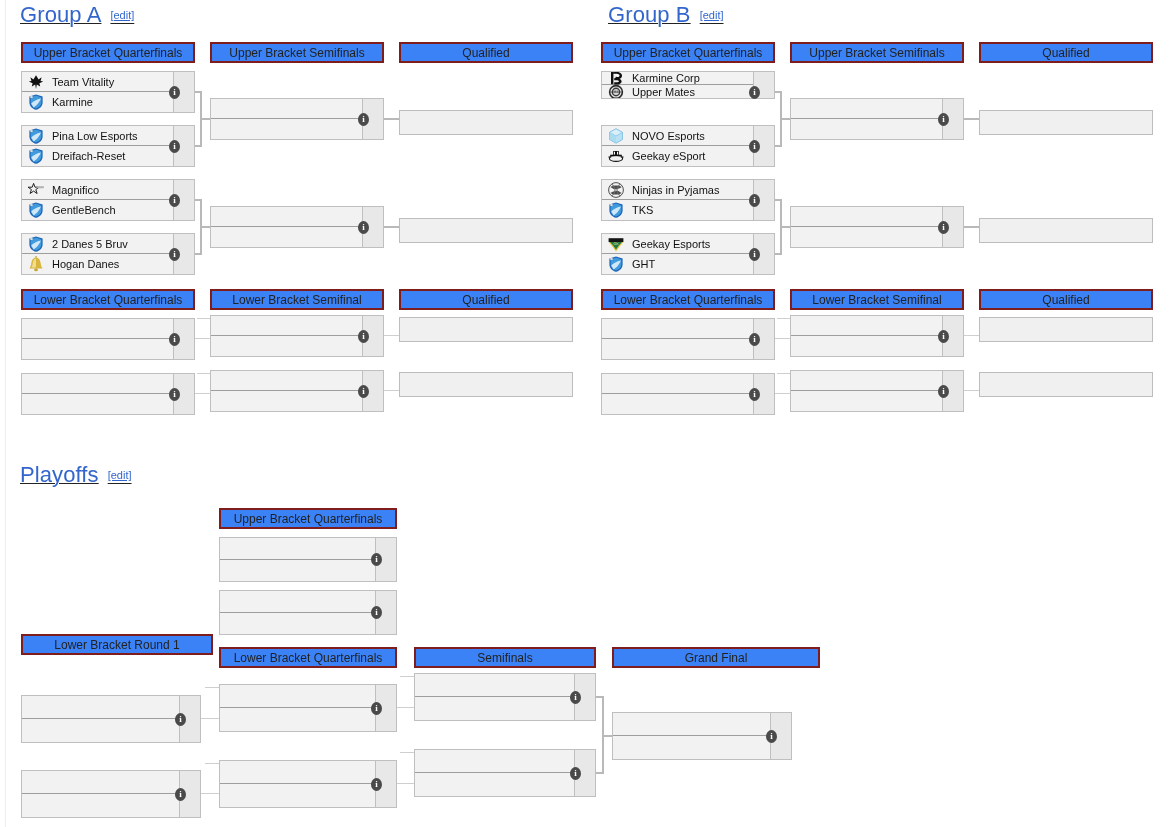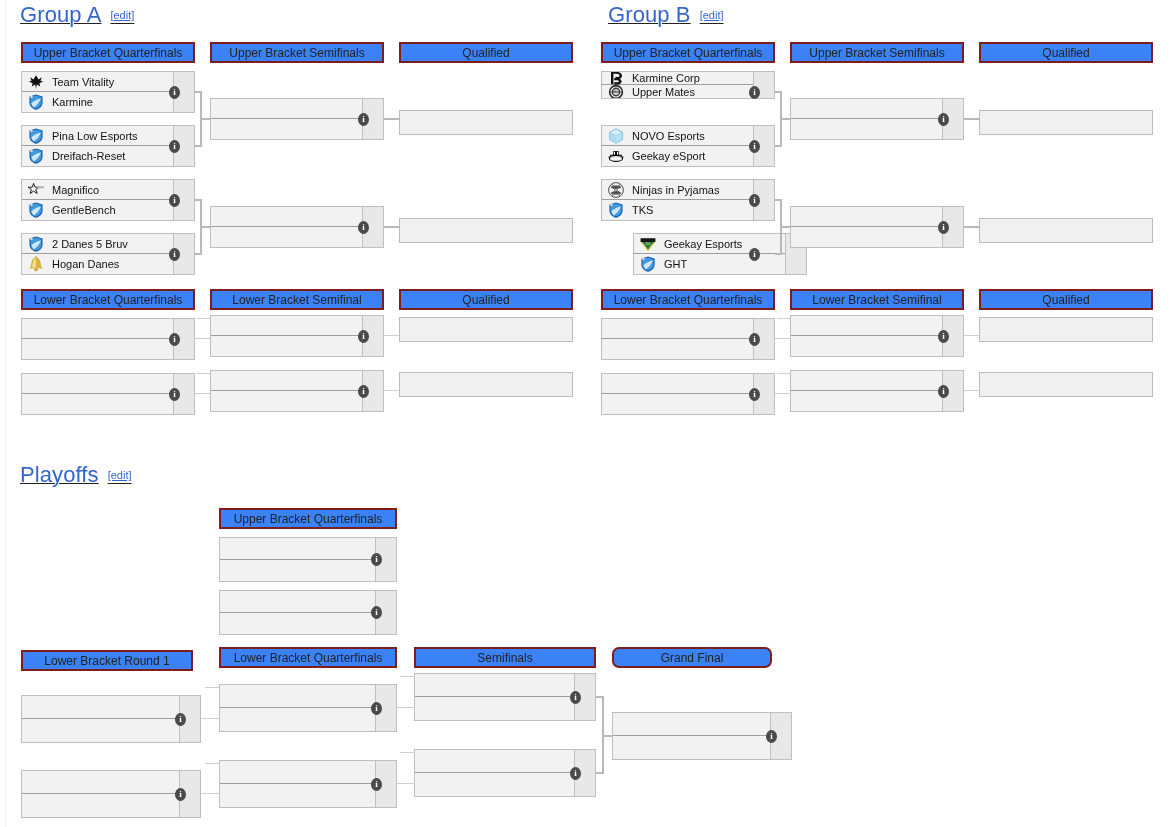--- a/index.html
+++ b/index.html
@@ -388,21 +388,21 @@
               <svg viewBox="0 0 18 18">
                 <use href="#ic-shieldblue"></use>
               </svg>
             </span>
           </span>
           <span class="nm">TKS</span>
         </div>
         <div class="scorecell"></div>
       </div>
       <div class="infodot" style="left: 749px; top: 193.5px;">i</div>
-      <div class="match" style="left: 633px; top: 233px; width: 174px; height: 42px;">
+      <div class="match" style="left: 601px; top: 233px; width: 174px; height: 42px;">
         <div class="row top">
           <span class="logo">
             <span class="lg">
               <svg viewBox="0 0 18 18">
                 <use href="#ic-geekay"></use>
               </svg>
             </span>
           </span>
           <span class="nm">Geekay Esports</span>
         </div>
@@ -553,24 +553,24 @@
           <span class="logo"></span>
           <span class="nm"></span>
         </div>
         <div class="row bot">
           <span class="logo"></span>
           <span class="nm"></span>
         </div>
         <div class="scorecell"></div>
       </div>
       <div class="infodot" style="left: 371px; top: 606px;">i</div>
-      <div class="rhead" style="left: 21px; top: 650px; width: 172px;">Lower Bracket Round 1</div>
+      <div class="rhead" style="left: 21px; top: 634px; width: 192px;">Lower Bracket Round 1</div>
       <div class="rhead" style="left: 219px; top: 647px; width: 178px;">Lower Bracket Quarterfinals</div>
       <div class="rhead" style="left: 414px; top: 647px; width: 182px;">Semifinals</div>
-      <div class="rhead" style="left: 612px; top: 647px; width: 160px; border-radius: 7px;">Grand Final</div>
+      <div class="rhead" style="left: 612px; top: 647px; width: 208px;">Grand Final</div>
       <div class="match" style="left: 21px; top: 695px; width: 180px; height: 48px;">
         <div class="row top">
           <span class="logo"></span>
           <span class="nm"></span>
         </div>
         <div class="row bot">
           <span class="logo"></span>
           <span class="nm"></span>
         </div>
         <div class="scorecell"></div>

